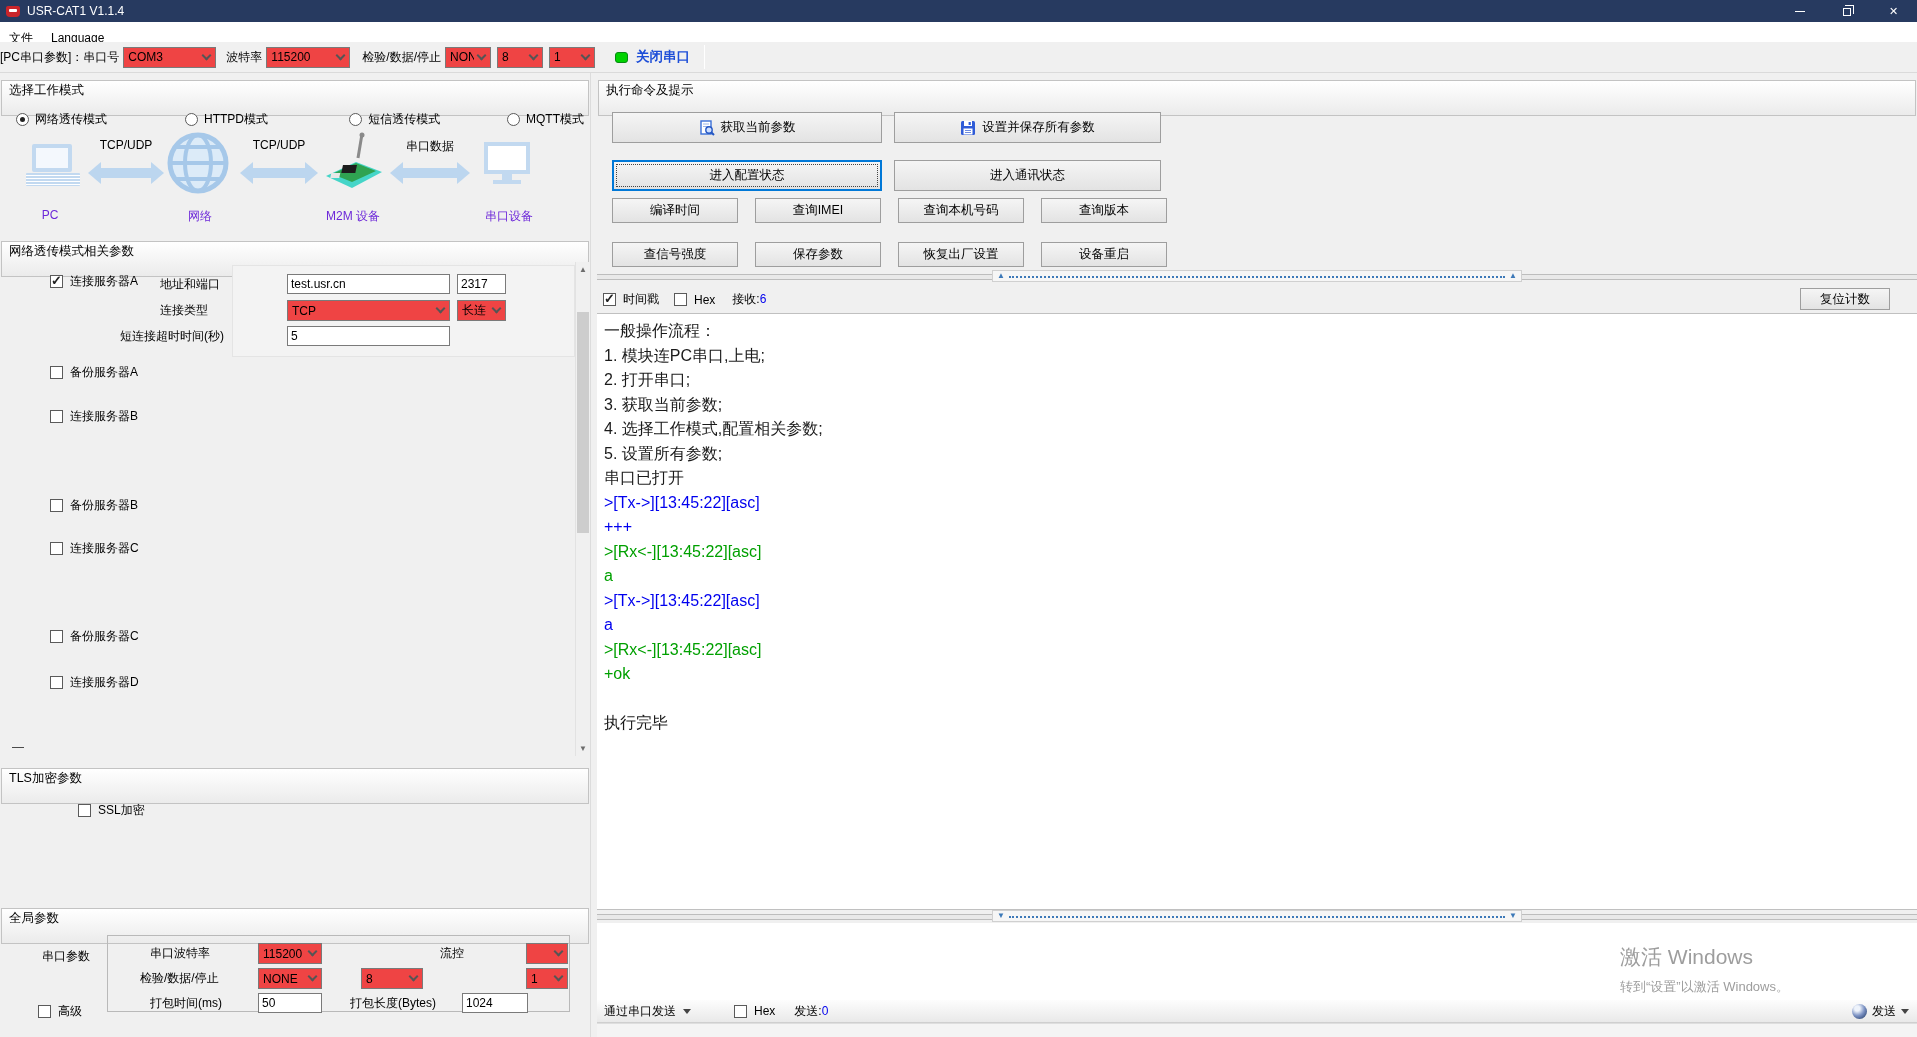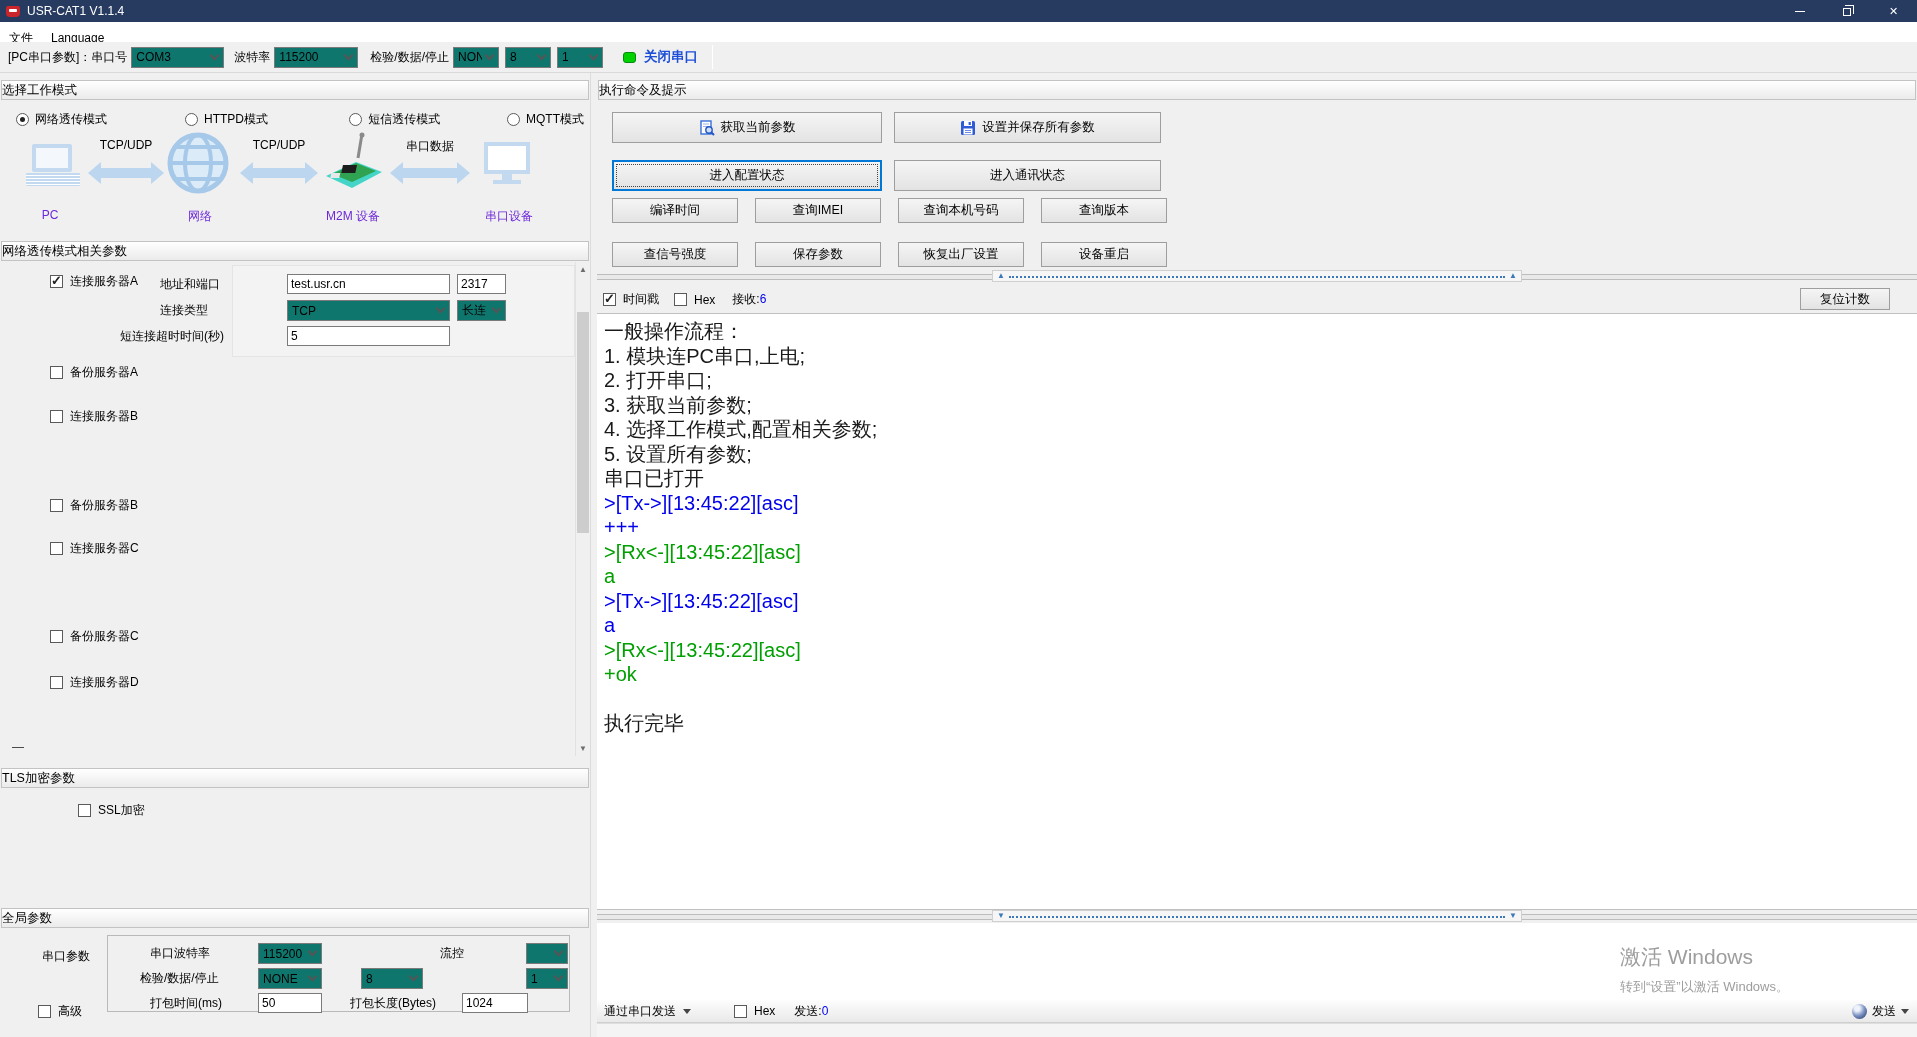--- a/index.html
+++ b/index.html
@@ -19,36 +19,36 @@
   .restore-glyph { width:8px; height:8px; border:1px solid #fff; position:relative; margin-top:2px;}
   .restore-glyph::before { content:""; position:absolute; left:1px; top:-4px; width:8px; height:8px;
                            border:1px solid #fff; border-left:0; border-bottom:0; }
   .close-glyph::before { content:"\2715"; font-size:11px; }
 
   
   .menubar { position:absolute; top:22px; left:0; right:0; height:32px; background:#fff;
              display:flex; align-items:center; }
   .menu-item { padding:0 9px; height:20px; line-height:20px; }
   .toolbar { position:absolute; top:42px; left:0; right:0; height:31px; background:#f0f0f0;
-             border-bottom:1px solid #dadada; display:flex; align-items:center; padding-left:8px; }
+             border-bottom:1px solid #dadada; display:flex; align-items:center; }
   .tb-label { margin-right:4px; }
-  .combo { display:inline-flex; align-items:center; justify-content:space-between; background:#0f766e;
+  .combo { display:inline-flex; align-items:center; justify-content:space-between; background:#ef4444;
            border:1px solid #7a7a7a; height:21px; padding:0 4px 0 4px; position:relative; }
   .combo .ctext { overflow:hidden; white-space:nowrap; }
   .chev { width:7px; height:7px; border-right:2px solid #555; border-bottom:2px solid #555;
           transform:rotate(45deg); margin:-4px 1px 0 4px; flex:0 0 auto; }
   .led { width:13px; height:11px; background:#00d200; border:1px solid #068a12; border-radius:3px;
          margin-left:20px; }
   .close-port { color:#1d4ed8; font-weight:bold; font-size:13.5px; margin-left:8px; }
   .vsep { width:1px; height:24px; background:#c6c6c6; border-right:1px solid #fff; margin-left:14px; }
 
   
   .left-panel { position:absolute; top:73px; left:0; width:591px; bottom:0; border-right:1px solid #dcdcdc; }
   .right-panel { position:absolute; top:73px; left:597px; right:0; bottom:0; }
-  .section-header { position:absolute; left:1px; right:1px; height:20px; line-height:19px; 
+  .section-header { position:absolute; left:1px; right:1px; height:36px; line-height:19px; padding-left:7px;
                     background:linear-gradient(#ffffff,#ebebeb); border:1px solid #c3c3c3; font-size:12.5px; }
 
   
   .radio-row { position:absolute; top:38px; left:16px; right:6px; display:flex; align-items:center; }
   .radio-opt { display:flex; align-items:center; gap:6px; }
   .radio { width:13px; height:13px; border:1px solid #5a5a5a; border-radius:50%; background:#fff; position:relative; flex:0 0 auto;}
   .radio.selected::after { content:""; position:absolute; left:3px; top:3px; width:5px; height:5px;
                            border-radius:50%; background:#222; }
   .diagram { position:absolute; top:57px; left:0; width:591px; height:98px; }
   .link-label { position:absolute; top:8px; text-align:center; font-size:12px; }
@@ -107,21 +107,21 @@
                   background:#f6f6f6; border:1px solid #d0d0d0; display:flex; align-items:center;
                   gap:4px; padding:0 4px; }
   .split-handle .dots { flex:1; border-top:2px dotted #3d79b8; margin-top:1px; }
   .split-handle .tri { color:#3d79b8; font-size:8px; line-height:8px; }
   .recv-bar { position:absolute; left:0; right:0; top:213px; height:27px; background:#f0f0f0;
               display:flex; align-items:center; padding-left:6px; gap:7px; }
   .count-blue { color:#0000ee; }
   .reset-btn { position:absolute; right:27px; top:2px; width:90px; height:22px; }
   .log { position:absolute; left:0; right:0; top:240px; height:597px; background:#fff;
          border-top:1px solid #c0c0c0; border-bottom:1px solid #c0c0c0; padding:5px 0 0 7px;
-         font-size:20px; overflow:hidden; }
+         font-size:16px; overflow:hidden; }
   .log-line { height:24.5px; line-height:24.5px; white-space:pre; }
   .c-black { color:#1a1a1a; } .c-blue { color:#0000ee; } .c-green { color:#00a000; }
   .send-area { position:absolute; left:0; right:0; top:850px; height:77px; background:#fff; }
   .watermark { position:absolute; right:128px; top:20px; color:#9d9d9d; }
   .wm1 { font-size:21px; }
   .wm2 { font-size:13px; margin-top:7px; }
   .send-bar { position:absolute; left:0; right:0; top:927px; height:23px;
               background:linear-gradient(#fdfdfd,#e9e9e9); border-bottom:1px solid #cfcfcf;
               display:flex; align-items:center; padding:0 8px 0 7px; gap:7px; }
   .tri-down { width:0; height:0; border:4px solid transparent; border-top:5px solid #444; margin-top:4px; }

